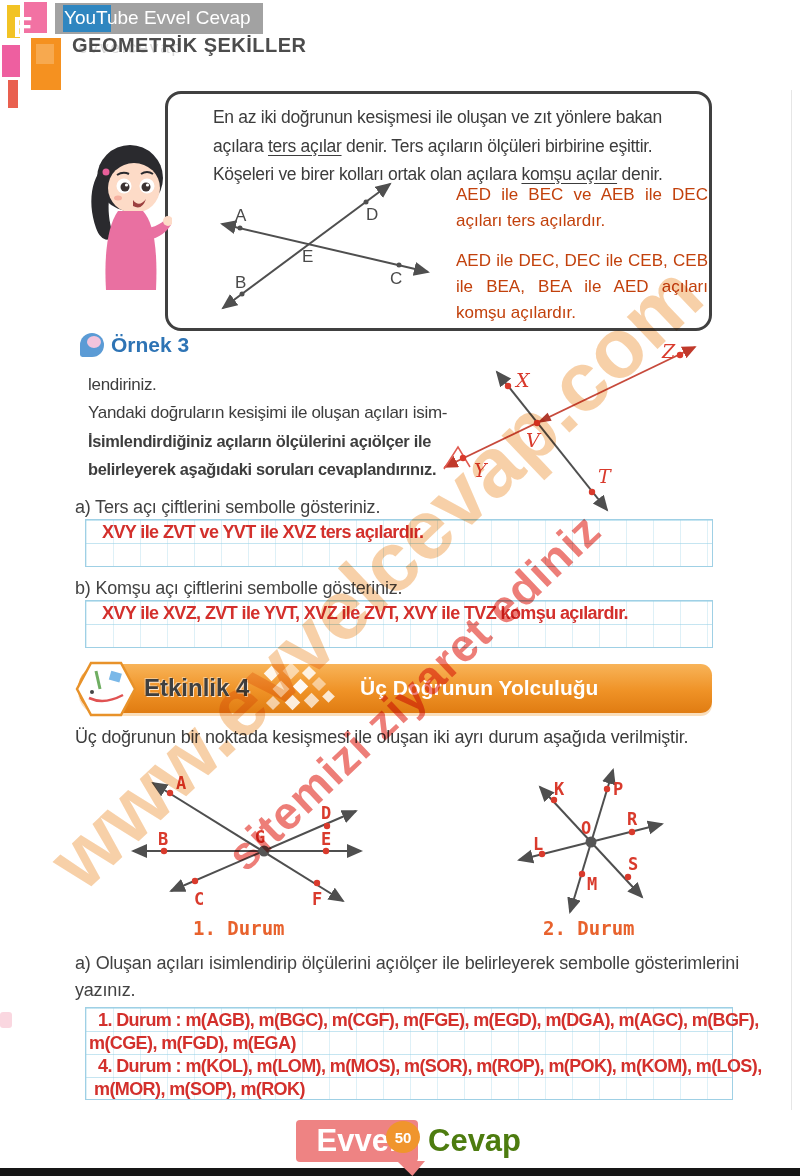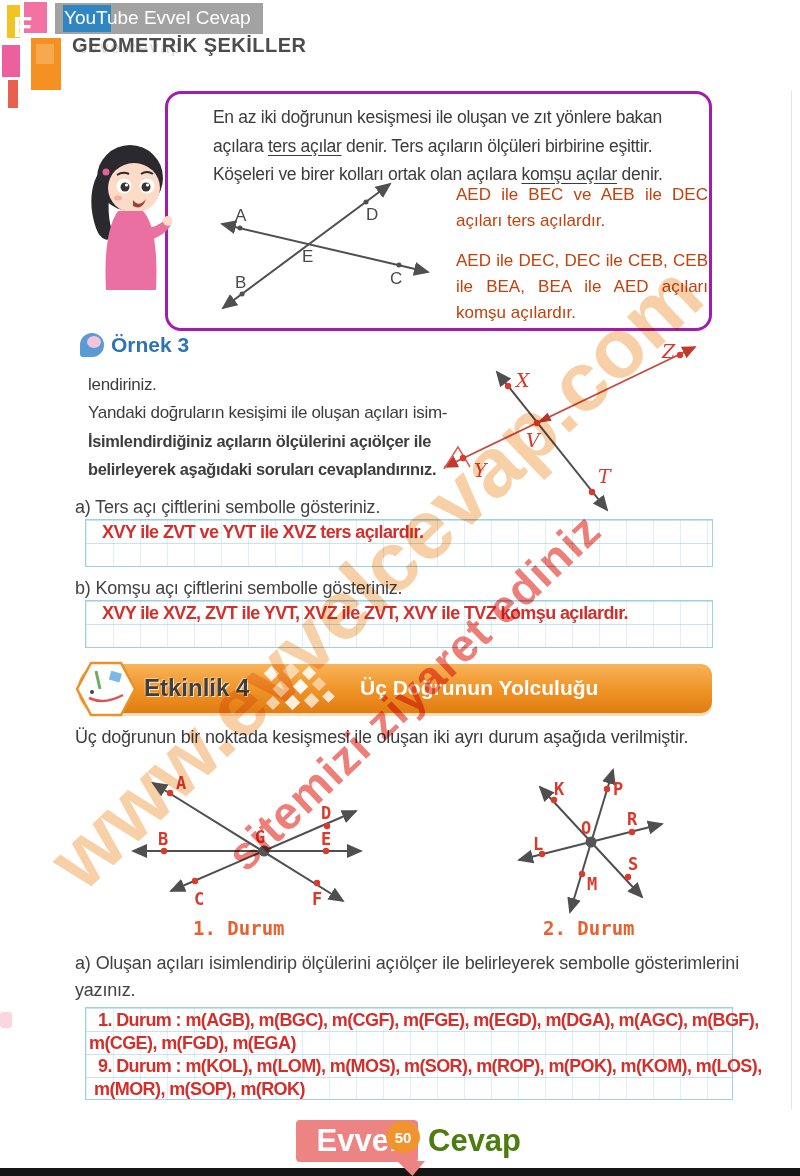--- a/index.html
+++ b/index.html
@@ -21,21 +21,21 @@
   .sq-salmon { left:8px; top:80px; width:10px; height:28px; background:#e9604f; }
   .logo-e { left:13px; top:10px; font-size:30px; font-weight:bold; color:#ffffff; }
   .yt-banner { left:55px; top:3px; width:208px; height:31px; background:#a2a2a2; }
   .yt-blue { position:absolute; left:8px; top:2px; width:48px; height:27px; background:#2f86c0; }
   .yt-text { position:absolute; left:9px; top:4px; font-size:19px; color:#ffffff; white-space:nowrap; }
   .title-ghost { left:78px; top:38px; font-size:17px; color:#d9d9d9; letter-spacing:2px; }
   .page-title { left:72px; top:34px; font-size:20px; font-weight:bold; color:#4c4c4c; letter-spacing:.5px; white-space:nowrap; }
 
   
   .info-box { left:165px; top:91px; width:547px; height:240px; background:#fff;
-    border:3px solid #a21caf; border-radius:16px; }
+    border:3px solid #404040; border-radius:16px; }
   .info-text { position:absolute; left:45px; top:9px; width:498px;
     font-size:17.5px; line-height:28.5px; letter-spacing:-0.3px; color:#3c3c3c; }
   .u { text-decoration:underline; text-underline-offset:3px; }
   .info-right { position:absolute; left:288px; top:88px; width:252px;
     font-size:17px; line-height:26px; text-align:justify; color:#c2410c; }
   .info-right p + p { margin-top:14px; }
   .info-svg { position:absolute; left:22px; top:80px; }
 
   
   .girl { left:76px; top:126px; z-index:6; }
@@ -307,21 +307,21 @@
   <div class="abs durum-label d2-label">2. Durum</div>
 
   <div class="abs question q-act">
     <span>a)</span>
     <span>Oluşan açıları isimlendirip ölçülerini açıölçer ile belirleyerek sembolle gösterimlerini yazınız.</span>
   </div>
 
   <div class="abs ansbox ans-big">
     <div class="bl bl1 red">1. Durum : m(AGB), m(BGC), m(CGF), m(FGE), m(EGD), m(DGA), m(AGC), m(BGF),</div>
     <div class="bl bl2 red">m(CGE), m(FGD), m(EGA)</div>
-    <div class="bl bl3 red">9. Durum : m(KOL), m(LOM), m(MOS), m(SOR), m(ROP), m(POK), m(KOM), m(LOS),</div>
+    <div class="bl bl3 red">4. Durum : m(KOL), m(LOM), m(MOS), m(SOR), m(ROP), m(POK), m(KOM), m(LOS),</div>
     <div class="bl bl4 red">m(MOR), m(SOP), m(ROK)</div>
   </div>
 
   <div class="abs page-badge">50</div>
   <div class="abs evvel">Evvel</div>
   <div class="abs evvel-tail"></div>
   <div class="abs cevap">Cevap</div>
   <div class="abs bottom-bar"></div>
   <div class="abs edge-line"></div>
   <div class="abs pink-mark"></div>

